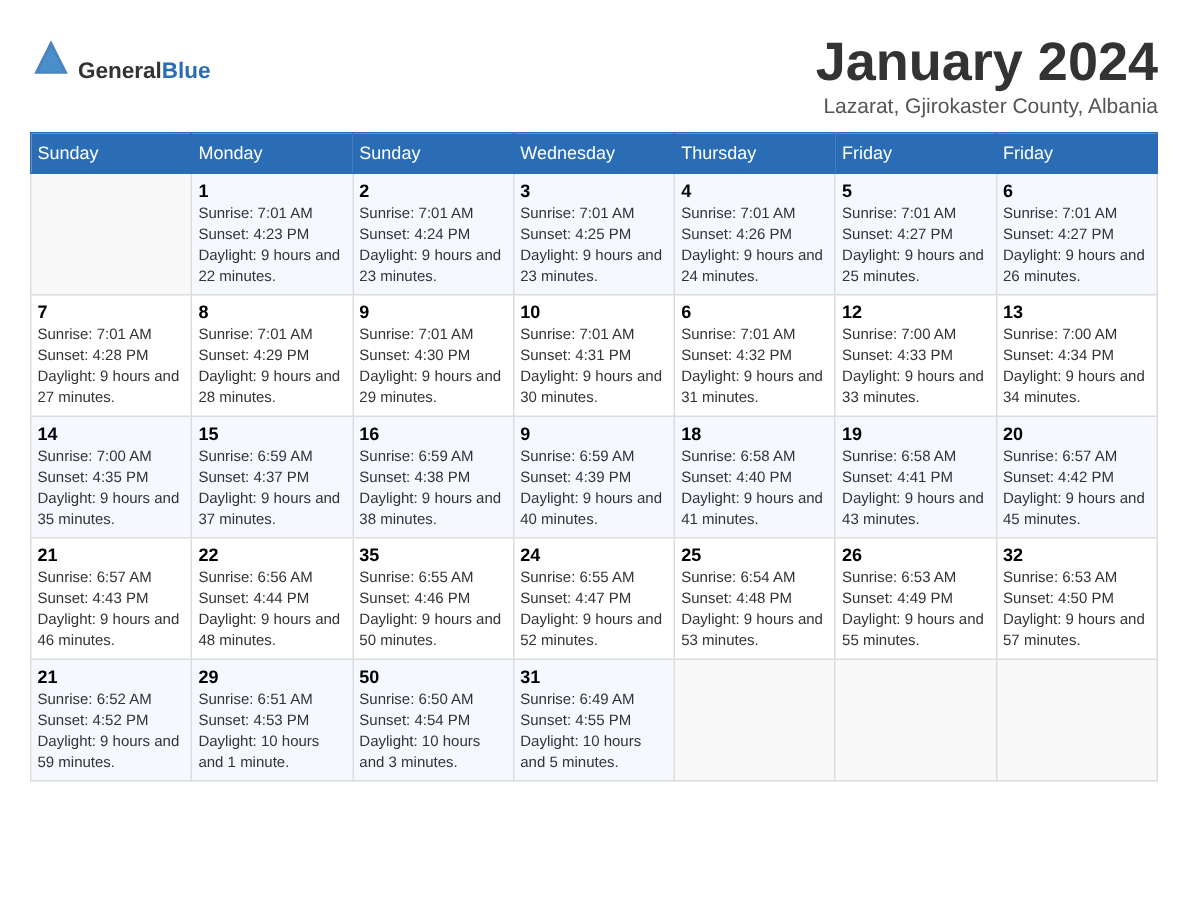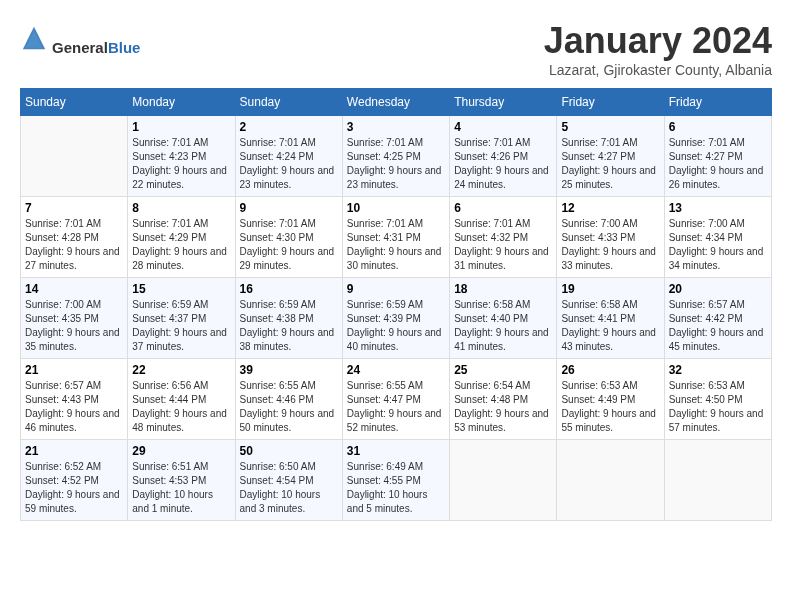--- a/index.html
+++ b/index.html
@@ -179,21 +179,21 @@
         <td><span class="day-number">19</span>
         <span class="day-info">Sunrise: 6:58 AM<br>Sunset: 4:41 PM<br>Daylight: 9 hours and 43 minutes.</span></td>
         <td><span class="day-number">20</span>
         <span class="day-info">Sunrise: 6:57 AM<br>Sunset: 4:42 PM<br>Daylight: 9 hours and 45 minutes.</span></td>
       </tr>
       <tr>
         <td><span class="day-number">21</span>
         <span class="day-info">Sunrise: 6:57 AM<br>Sunset: 4:43 PM<br>Daylight: 9 hours and 46 minutes.</span></td>
         <td><span class="day-number">22</span>
         <span class="day-info">Sunrise: 6:56 AM<br>Sunset: 4:44 PM<br>Daylight: 9 hours and 48 minutes.</span></td>
-        <td><span class="day-number">39</span>
+        <td><span class="day-number">35</span>
         <span class="day-info">Sunrise: 6:55 AM<br>Sunset: 4:46 PM<br>Daylight: 9 hours and 50 minutes.</span></td>
         <td><span class="day-number">24</span>
         <span class="day-info">Sunrise: 6:55 AM<br>Sunset: 4:47 PM<br>Daylight: 9 hours and 52 minutes.</span></td>
         <td><span class="day-number">25</span>
         <span class="day-info">Sunrise: 6:54 AM<br>Sunset: 4:48 PM<br>Daylight: 9 hours and 53 minutes.</span></td>
         <td><span class="day-number">26</span>
         <span class="day-info">Sunrise: 6:53 AM<br>Sunset: 4:49 PM<br>Daylight: 9 hours and 55 minutes.</span></td>
         <td><span class="day-number">32</span>
         <span class="day-info">Sunrise: 6:53 AM<br>Sunset: 4:50 PM<br>Daylight: 9 hours and 57 minutes.</span></td>
       </tr>

